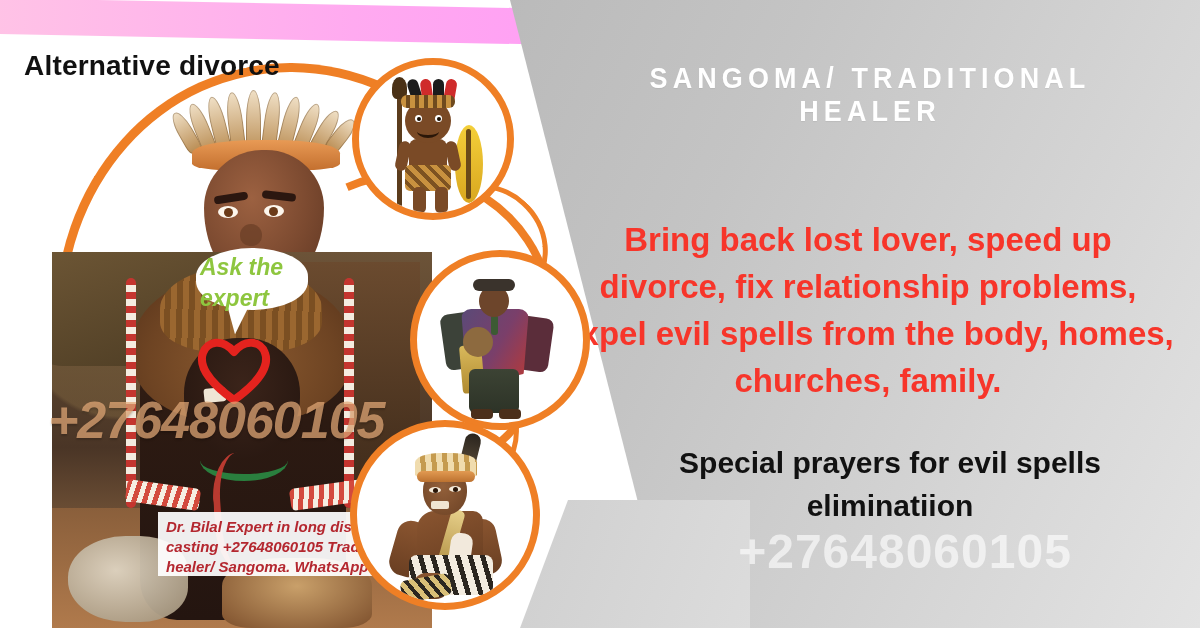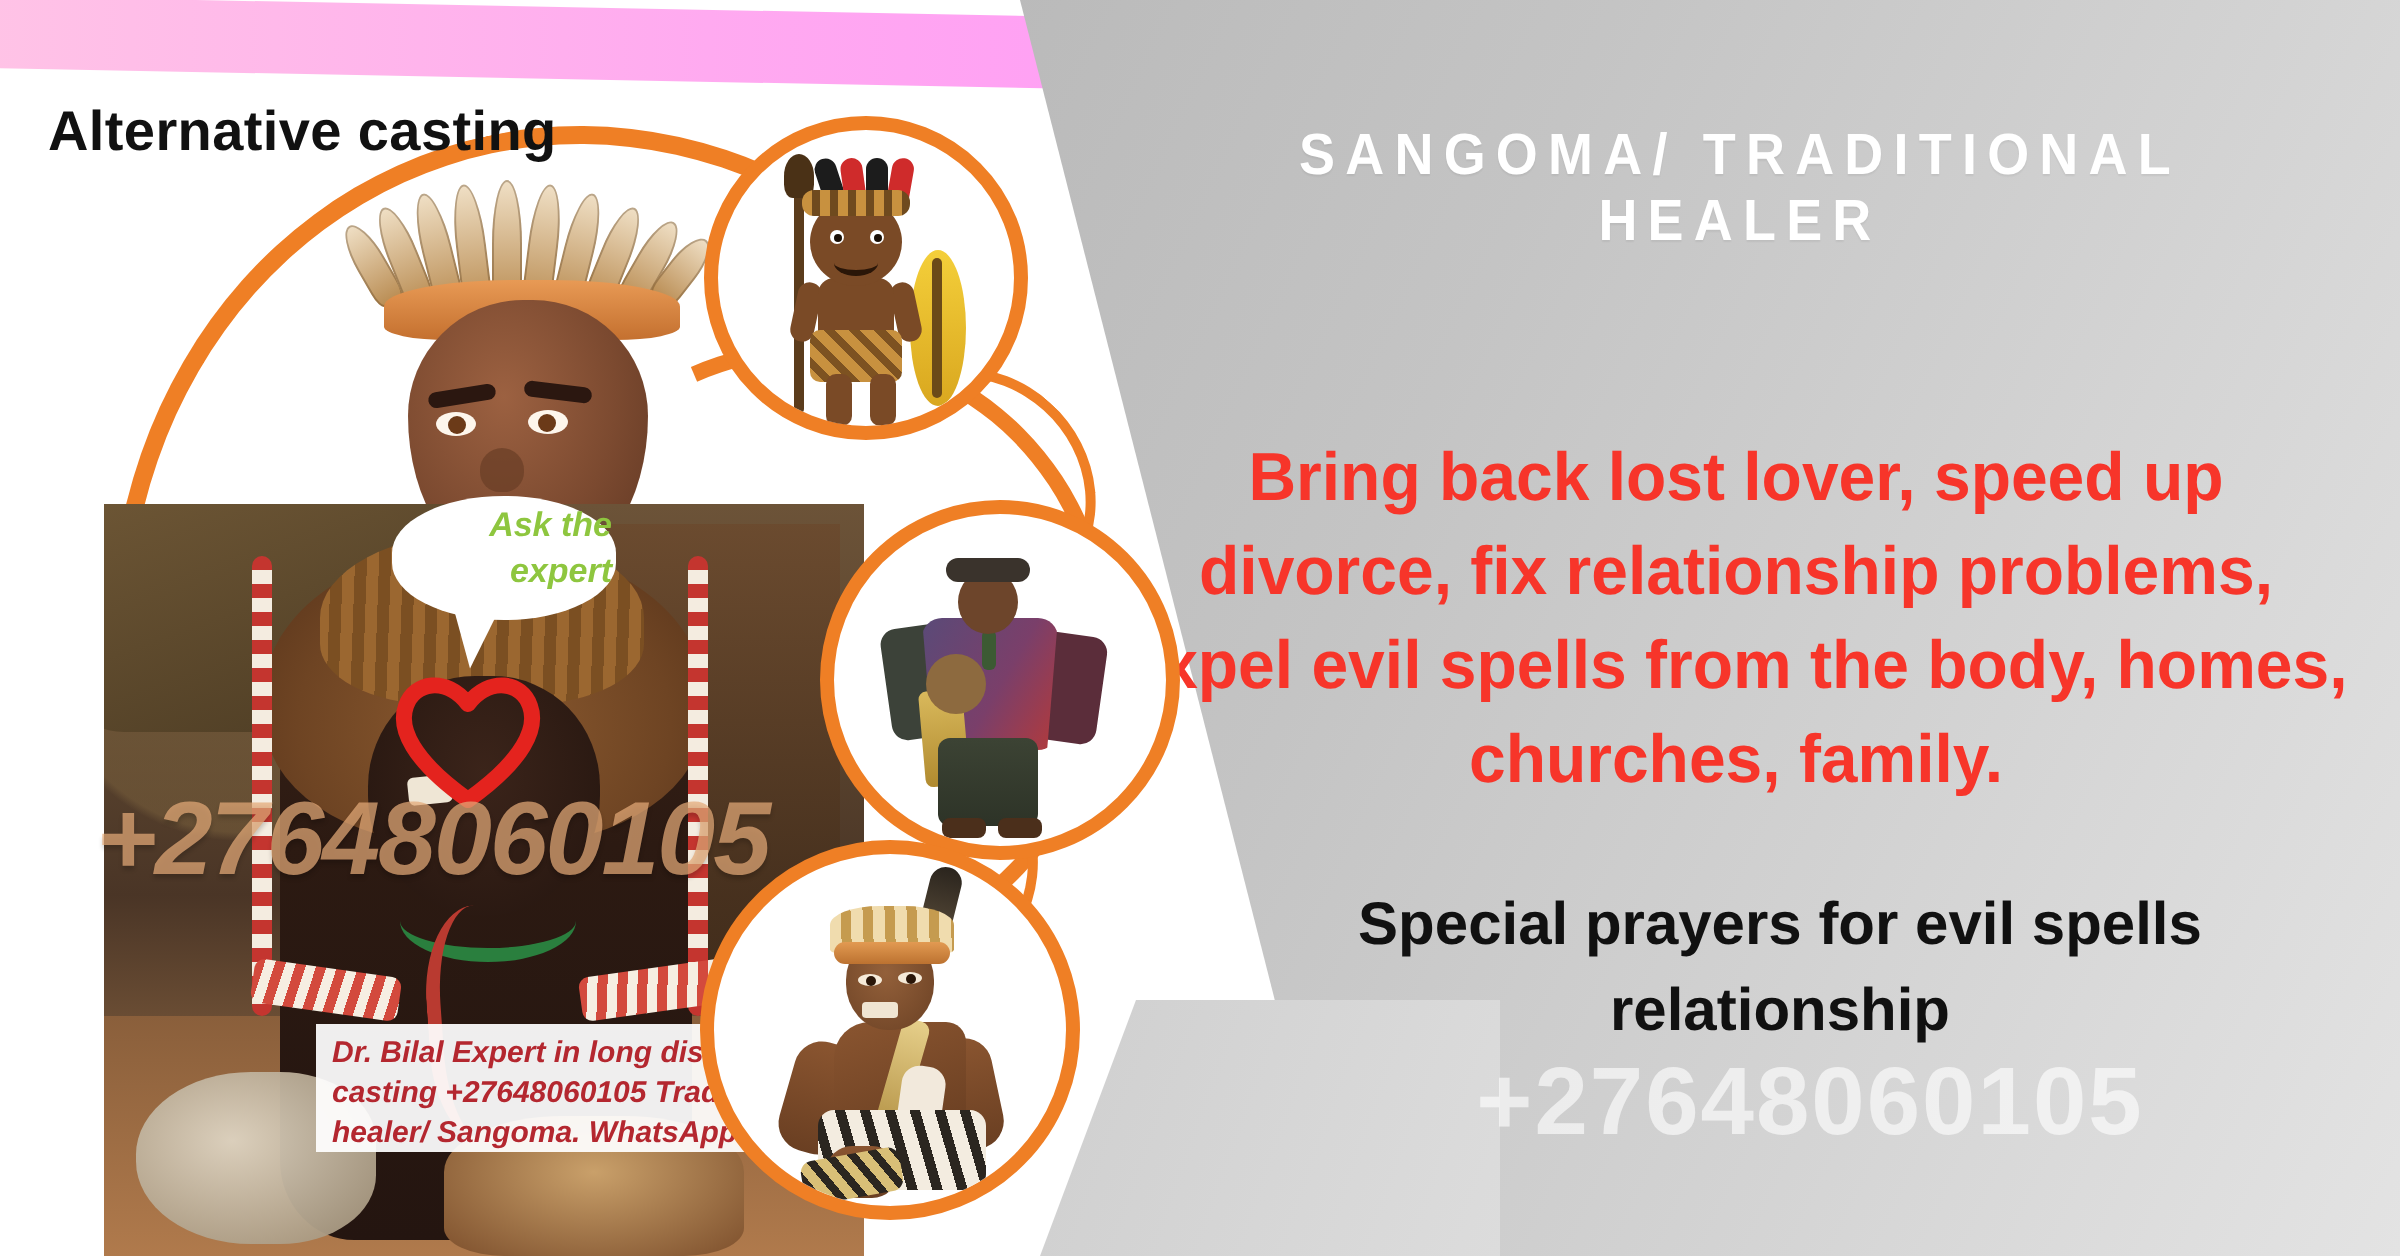--- a/index.html
+++ b/index.html
@@ -236,22 +236,22 @@
     border-radius:40% 40% 20% 20%;
   }
 
   
   .bubble{
     position:absolute;left:196px;top:248px;width:112px;height:62px;z-index:18;
     background:#ffffff;border-radius:50%/46%;
   }
   .bubble-txt{
     position:absolute;left:200px;top:252px;width:106px;z-index:19;
-    color:#8ec63f;font-style:italic;font-weight:bold;font-size:17px;
-    line-height:1.35;text-align:right;
+    color:#8ec63f;font-style:italic;font-weight:bold;font-size:23px;
+    line-height:1.35;text-align:left;
   }
   .bubble-tail{
     position:absolute;left:222px;top:300px;width:0;height:0;z-index:18;
     border-left:16px solid transparent;border-right:10px solid transparent;
     border-top:34px solid #ffffff;transform:rotate(10deg);
   }
 
   
   .heart{position:absolute;left:196px;top:334px;width:76px;height:70px;z-index:19;}
 
@@ -367,24 +367,24 @@
   <div class="bar-pink"></div>
   <div class="bar-gray-top"></div>
   <div class="bar-orange2"></div>
   <div class="bar-orange"></div>
 
   <div class="panel-gray"></div>
   <div class="panel-gray-small"></div>
 
   <div class="rt kicker">SANGOMA/ TRADITIONAL HEALER</div>
   <div class="rt redcopy">Bring back lost lover, speed up divorce, fix relationship problems, expel evil spells from the body, homes, churches, family.</div>
-  <div class="rt blackcopy">Special prayers for  evil spells relationship</div>
+  <div class="rt blackcopy">Special prayers for  evil spells eliminatiion</div>
   <div class="rt ghostphone">+27648060105</div>
 
-  <div class="alt-heading">Alternative casting</div>
+  <div class="alt-heading">Alternative divorce</div>
 
   <div class="swoosh"></div>
   <div class="swoosh-b"></div>
 
   <div class="hero">
     <div class="feathers">
       <div class="feather" style="left:0px;height:44px;transform:rotate(-30deg)"></div>
       <div class="feather" style="left:16px;height:52px;transform:rotate(-22deg)"></div>
       <div class="feather" style="left:33px;height:58px;transform:rotate(-14deg)"></div>
       <div class="feather" style="left:50px;height:62px;transform:rotate(-7deg)"></div>

